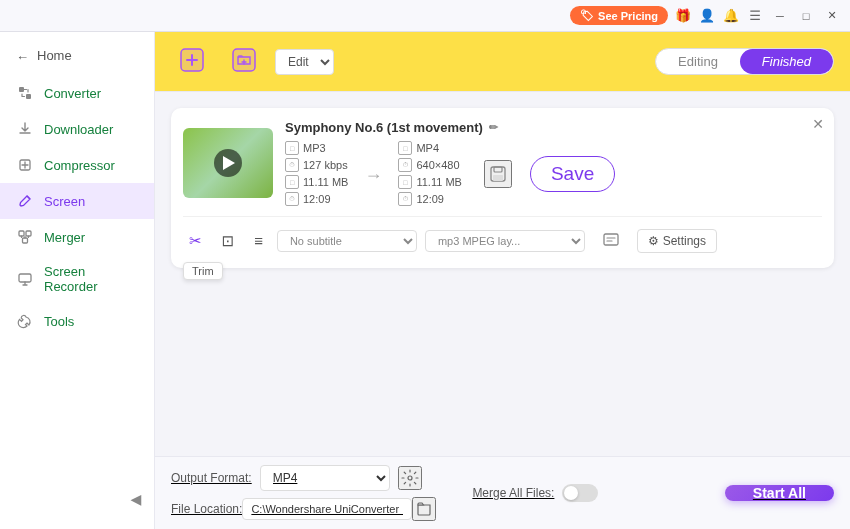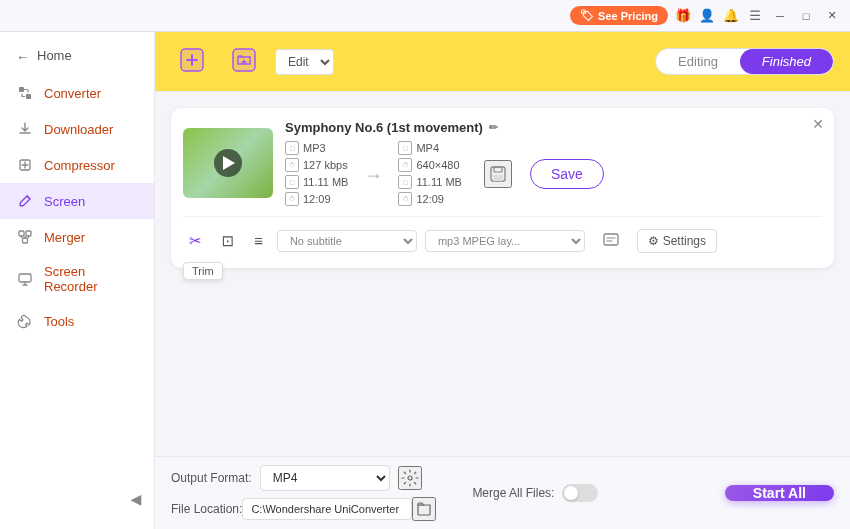--- a/index.html
+++ b/index.html
@@ -67,21 +67,21 @@
       color: #555;
       font-size: 13px;
       margin-bottom: 4px;
     }
     .sidebar-item {
       display: flex;
       align-items: center;
       gap: 10px;
       padding: 9px 16px;
       cursor: pointer;
-      color: #c2410c;
+      color: #15803d;
       font-size: 13px;
       border-radius: 0;
       transition: background 0.15s;
     }
     .sidebar-item.active {
       color: #7c3aed;
       background: #f0e8ff;
     }
     .sidebar-item .icon {
       width: 18px; height: 18px;
@@ -237,21 +237,21 @@
     .arrow-right {
       font-size: 18px; color: #aaa;
       margin: 0 6px;
     }
     .save-btn {
       padding: 6px 20px;
       background: white;
       border: 1.5px solid #7c3aed;
       border-radius: 20px;
       color: #7c3aed;
-      font-size: 14px;
+      font-size: 19px;
       cursor: pointer;
       font-weight: 500;
       margin-left: 8px;
     }
     .save-icon-btn {
       width: 28px; height: 28px;
       display: flex; align-items: center; justify-content: center;
       cursor: pointer; color: #666;
       font-size: 16px;
     }
@@ -321,20 +321,21 @@
 
     
     .bottom-bar {
       background: #f8f8fc;
       border-top: 1px solid #e8e8f0;
       padding: 8px 16px;
       display: flex;
       align-items: center;
       gap: 20px;
       flex-shrink: 0;
+      text-decoration: underline;
     }
     .bottom-field {
       display: flex;
       align-items: center;
       gap: 8px;
       font-size: 12px;
       color: #555;
     }
     .bottom-select {
       padding: 4px 8px;

